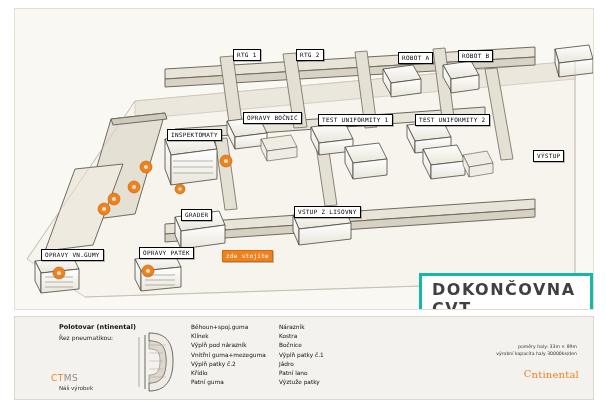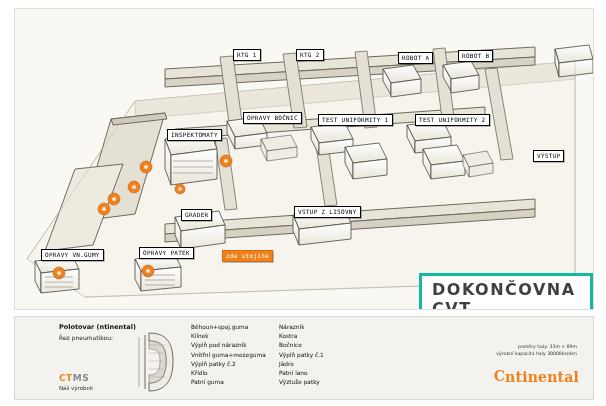--- a/index.html
+++ b/index.html
@@ -34,29 +34,29 @@
     background:#f4f2ee;border:1px solid #ddd8cd;
   }
   .legend .hdr{
     position:absolute;left:44px;top:6px;font-size:6.5px;font-weight:bold;color:#111;
     font-family:"DejaVu Sans",sans-serif;
   }
   .legend .sub{
     position:absolute;left:44px;top:17px;font-size:6px;color:#222;
   }
   .legend .ct{
-    position:absolute;left:44px;top:56px;font-size:9px;font-weight:bold;color:#f0821e;
+    position:absolute;left:36px;top:56px;font-size:9px;font-weight:normal;color:#f0821e;
     letter-spacing:.5px;
   }
   .legend .ct .ms{color:#8a8a8a;}
   .legend .ctsub{position:absolute;left:44px;top:68px;font-size:5.5px;color:#333;}
   .col{position:absolute;font-size:5.8px;line-height:9.2px;color:#111;}
   .col div{white-space:nowrap;}
   .cont{
-    position:absolute;right:14px;top:52px;font-size:14px;font-weight:bold;color:#f0821e;
+    position:absolute;right:14px;top:52px;font-size:10px;font-weight:normal;color:#f0821e;
     font-family:"DejaVu Serif",serif;letter-spacing:.2px;
   }
   .cont .arc{display:inline-block;transform:translateY(-1px);}
   .meta{position:absolute;right:16px;top:26px;font-size:4.6px;line-height:7px;color:#333;text-align:right;}
 </style>
 </head>
 <body>
 
 <div id="stage">
 

